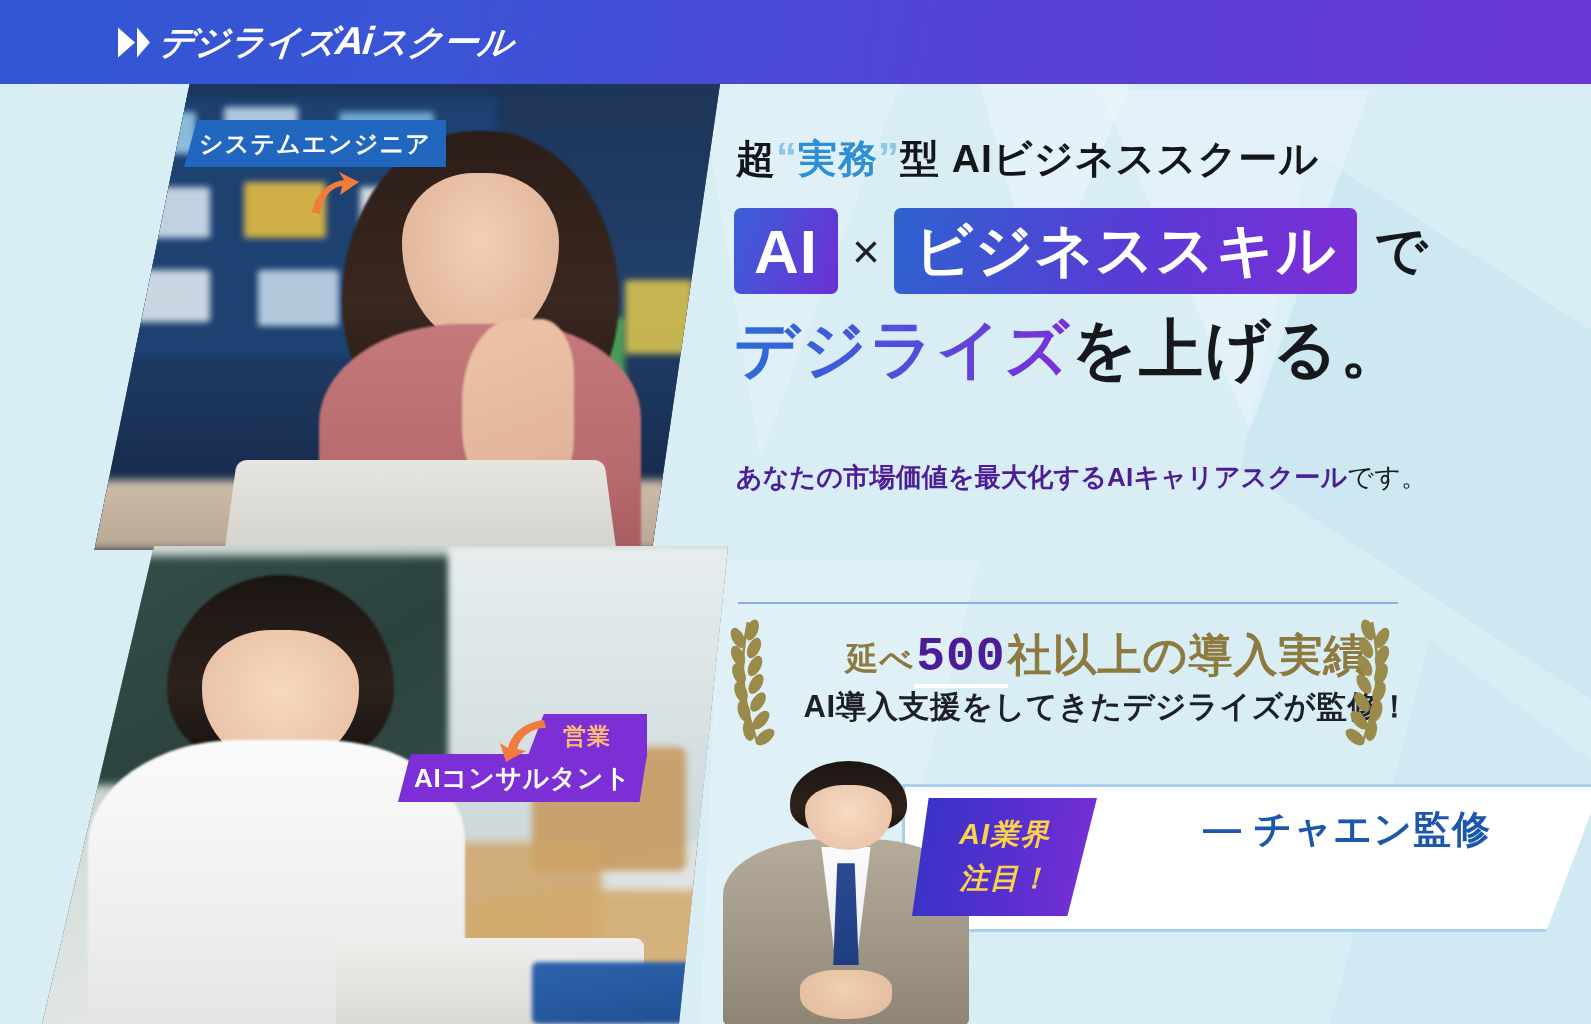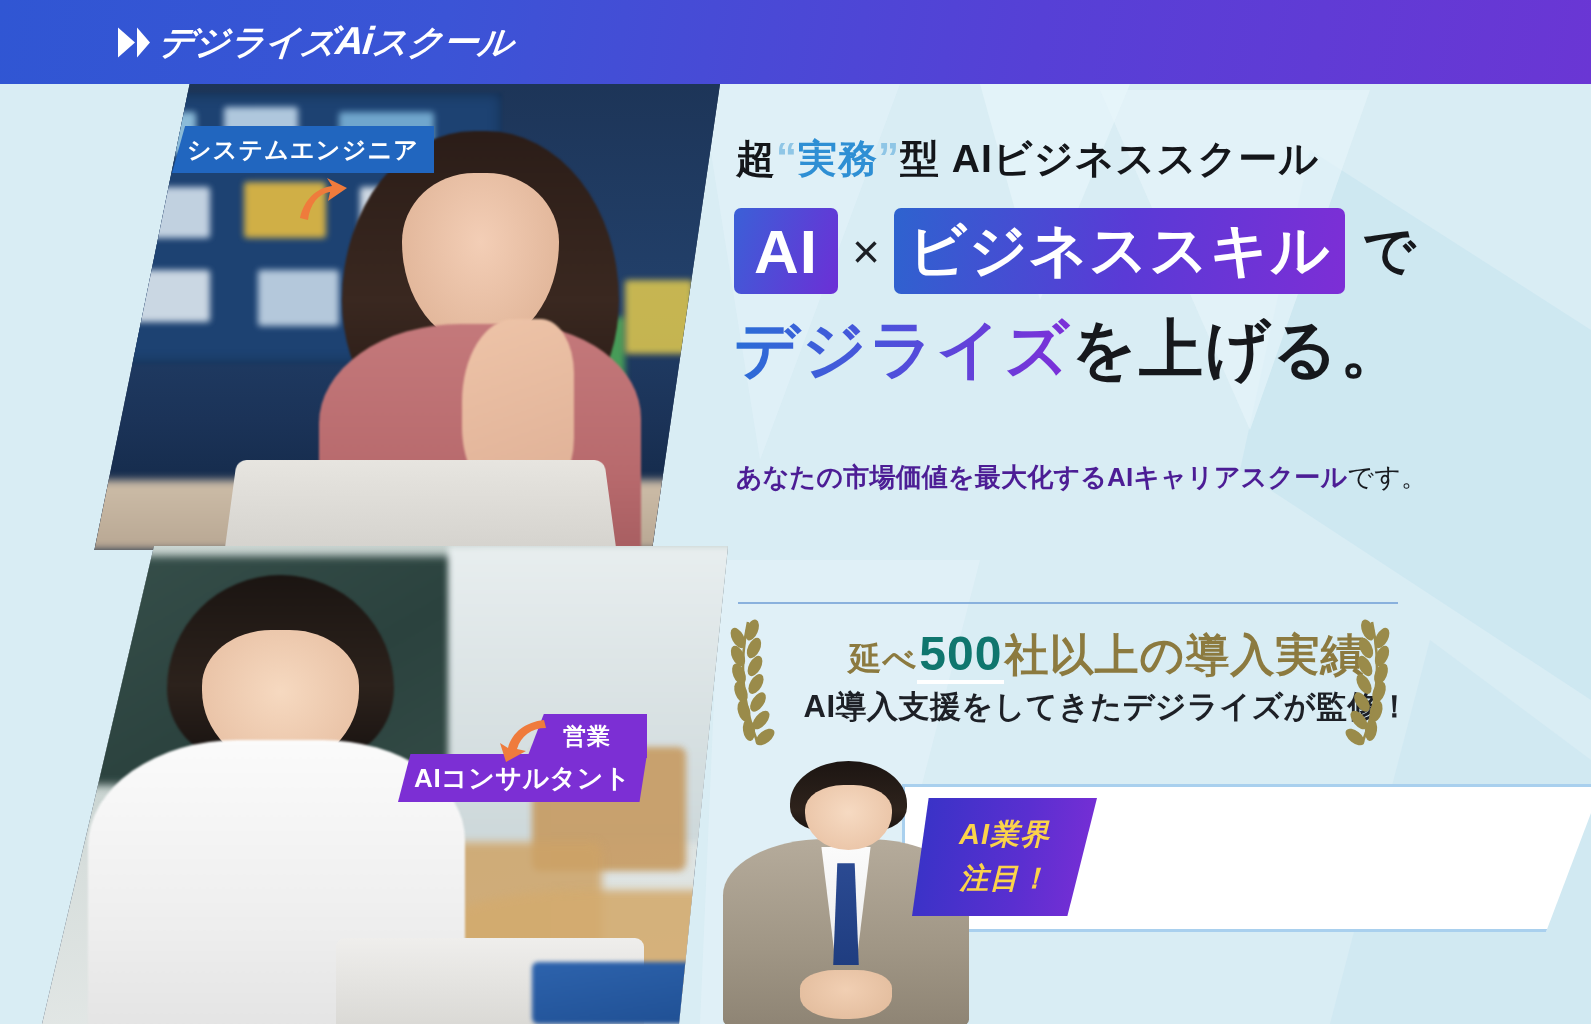--- a/index.html
+++ b/index.html
@@ -177,22 +177,22 @@
     border-radius: 9px 9px 3px 3px; filter: blur(0.5px);
   }
   .blue-bag {
     position: absolute; right: 2%; bottom: 0; width: 26%; height: 13%;
     background: linear-gradient(170deg, #2d63ad 0%, #1f4f93 100%);
     border-radius: 6px; filter: blur(2px);
   }
 
   
   .badge-se {
-    position: absolute; left: 134px; top: 36px;
-    width: 300px; height: 64px; z-index: 30; margin-top: 6px;
+    position: absolute; left: 146px; top: 36px;
+    width: 300px; height: 64px; z-index: 30;
   }
   .badge-se .b1 {
     position: absolute; left: 38px; top: 0; width: 262px; height: 47px;
     background: #2166bf;
     clip-path: polygon(5% 0, 100% 0, 100% 100%, 0 100%);
     display: flex; align-items: center; justify-content: center;
   }
   .badge-se .b2 {
     position: absolute; left: 0px; top: 44px; width: 215px; height: 46px;
     background: #2166bf;
@@ -220,21 +220,21 @@
     background: #7c2fd4;
     clip-path: polygon(14% 0, 100% 0, 100% 100%, 0 100%);
     display: flex; align-items: center; justify-content: center;
   }
   .badge-ac .b2 {
     position: absolute; left: 6px; top: 40px; width: 249px; height: 48px;
     background: #7c2fd4;
     clip-path: polygon(5% 0, 100% 0, 97% 100%, 0 100%);
     display: flex; align-items: center; justify-content: center;
   }
-  .badge-ac .t1 { color:#ffffff; font-size: 23px; font-weight: 600; letter-spacing: 1px; }
+  .badge-ac .t1 { color:#fdba74; font-size: 23px; font-weight: 600; letter-spacing: 1px; }
   .badge-ac .t2 { color:#fff; font-size: 26px; font-weight: 700; letter-spacing: 0.5px; white-space: nowrap;}
   .arrow-dn { position: absolute; left: 104px; top: 2px; width: 54px; height: 46px; }
 
   
   .content { position: absolute; left: 712px; top: 84px; width: 879px; height: 940px; z-index: 25; }
 
   .tagline {
     position: absolute; left: 24px; top: 48px;
     font-size: 39px; font-weight: 700; color: #14161a;
     letter-spacing: 1px; white-space: nowrap;
@@ -250,21 +250,21 @@
     display: inline-flex; align-items: center; justify-content: center;
     color: #fff; border-radius: 7px;
   }
   .chip-ai {
     height: 86px; padding: 0 20px;
     background: linear-gradient(110deg, #3b60d7 0%, #6c2fd6 100%);
     font-size: 62px; font-weight: 700; letter-spacing: 1px;
   }
   .times { font-size: 48px; color: #1c1f24; font-weight: 400; padding: 0 4px; }
   .chip-biz {
-    height: 86px; padding: 0 14px;
+    height: 86px; padding: 0 20px;
     background: linear-gradient(100deg, #2e63cf 0%, #5a3ad6 52%, #7d2ed6 100%);
     font-size: 58px; font-weight: 700; letter-spacing: 1px;
   }
   .suffix-de {
     font-size: 52px; font-weight: 700; color: #16181c; margin-left: 8px;
   }
 
   .headline2 {
     position: absolute; left: 22px; top: 222px;
     font-size: 64px; font-weight: 700; color: #16181c;
@@ -292,22 +292,22 @@
   .achieve { position: absolute; left: 0px; top: 528px; width: 790px; height: 140px; }
   .laurel { position: absolute; top: 6px; width: 60px; height: 130px; }
   .laurel.l { left: 6px; }
   .laurel.r { right: 100px; }
   .ach-l1 {
     position: absolute; left: 0; right: 0; top: 14px;
     text-align: center; white-space: nowrap;
     font-size: 33px; font-weight: 700; color: #8c7a3f; letter-spacing: 1px;
   }
   .ach-l1 .num {
-    font-size: 48px; font-weight: 800; color: #0f766e;
-    border-bottom: 4px solid #ffffff; padding: 0 2px;
+    font-size: 48px; font-weight: 800; color: #4c1d95;
+    border-bottom: 4px solid #ffffff; padding: 0 2px; font-family: Liberation Mono, monospace;
   }
   .ach-l1 .big { font-size: 44px; }
   .ach-l2 {
     position: absolute; left: 0; right: 0; top: 74px;
     text-align: center; white-space: nowrap;
     font-size: 31px; font-weight: 700; color: #1d2026; letter-spacing: 0.5px;
   }
 
   
   .sup { position: absolute; left: 0px; top: 668px; width: 879px; height: 272px; }
@@ -543,17 +543,18 @@
         <div class="sp-tie"></div>
         <div class="sp-hair"></div>
         <div class="sp-face"></div>
         <div class="sp-hands"></div>
       </div>
       <div class="sup-flag">
         <span>AI業界</span>
         <span>注目！</span>
       </div>
       <div class="sup-txt">
+        <div class="sup-line2">― チャエン監修</div>
       </div>
     </div>
 
   </div>
 </div>
 
 </body></html>

